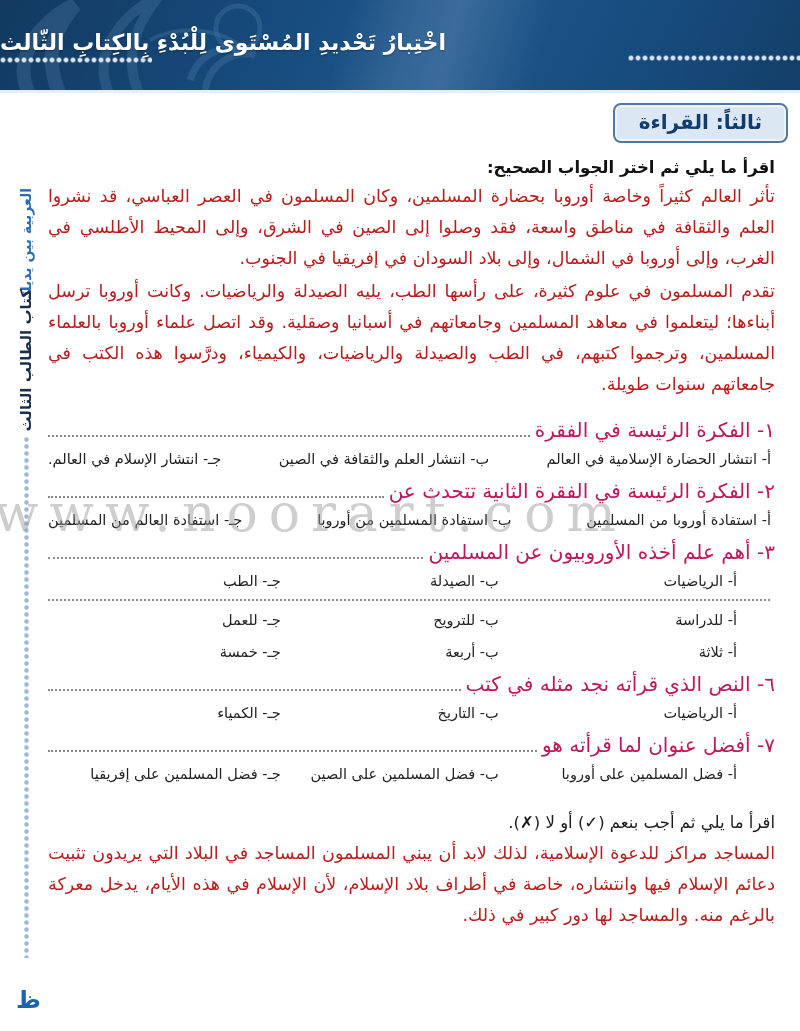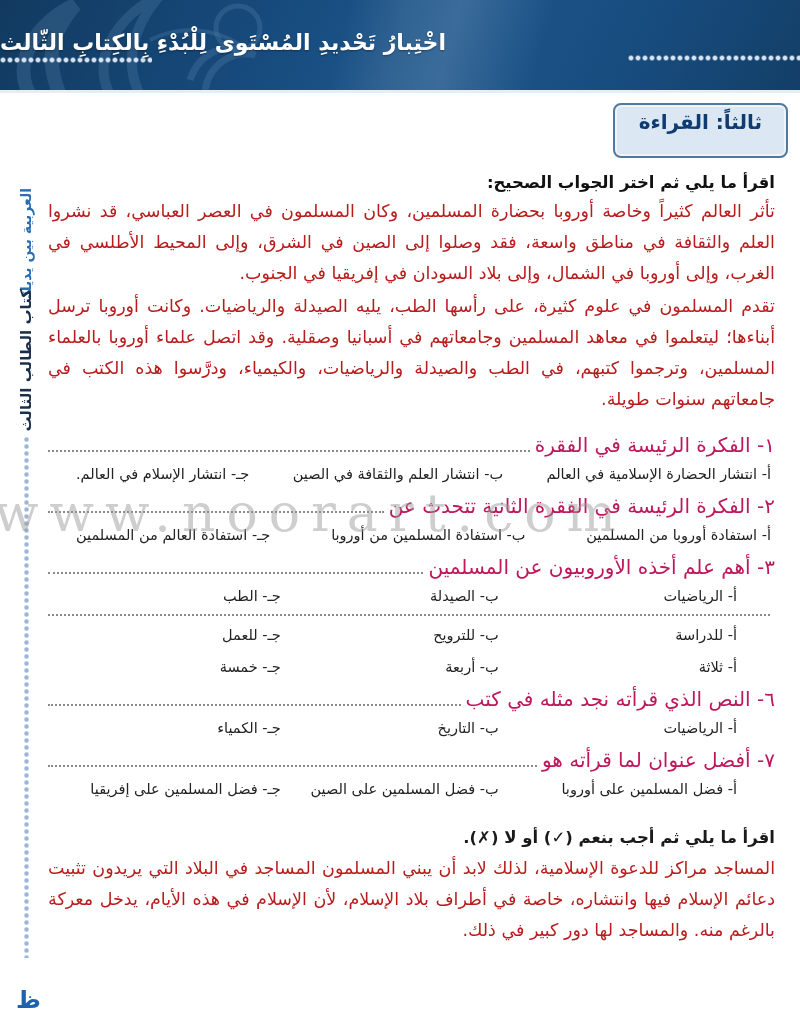--- a/index.html
+++ b/index.html
@@ -63,21 +63,21 @@
   .main{
     position:absolute;top:90px;right:0;width:800px;
     direction:rtl;
     padding:0 25px 0 48px;box-sizing:border-box;
   }
   .badge{
     display:inline-block;margin:13px -13px 0 0;
     background:#dbe7f3;border:2px solid #51799f;border-radius:8px;
     box-shadow:inset 0 0 0 2px rgba(255,255,255,.55);
     color:#0f3c70;font-weight:bold;font-size:20px;
-    padding:5px 24px 22px 24px;
+    padding:5px 24px 7px 24px;
   }
   .badge-row{text-align:right;}
   .instruction{
     font-weight:bold;font-size:16.5px;margin:15px 0 4px 0;color:#111;
   }
   .para{
     font-size:17.5px;line-height:31px;text-align:justify;margin:2px 0 0 0;color:#b91c1c;
   }
   .questions{margin-top:16px;}
   .q-block{margin-bottom:3px;}
@@ -86,23 +86,23 @@
   .q-dots{flex:1 1 auto;border-bottom:2px dotted #8a8a8a;margin:0 5px 5px 0;min-width:18px;}
   .opts{line-height:29px;font-size:14.5px;color:#222;}
   .opts.cols{
     display:grid;grid-template-columns:35% 32% 33%;
     padding:0 38px 0 8px;
   }
   .opts.wide{
     display:flex;justify-content:space-between;
     padding:0 4px 0 0;
   }
-  .opts span{white-space:nowrap;margin-left:28px;}
+  .opts span{white-space:nowrap;}
   .tf-section{margin-top:24px;}
-  .tf-instruction{font-weight:bold;font-size:16.5px;margin:16px 0 6px 0;}
+  .tf-instruction{font-weight:normal;font-size:16.5px;margin:16px 0 6px 0;}
 </style>
 </head>
 <body>
 
 <div class="header">
   <svg class="header-swirls" viewBox="0 0 300 90" xmlns="http://www.w3.org/2000/svg">
     <g fill="none" stroke="#7ba6cf" stroke-opacity="0.35">
       <path d="M30,95 C10,60 40,20 75,5 C50,35 45,60 60,95" stroke-width="14"></path>
       <path d="M110,95 C90,55 120,15 160,-5 C130,30 125,65 140,95" stroke-width="10"></path>
       <path d="M190,80 C200,50 230,40 255,55 C235,50 210,62 205,90" stroke-width="7"></path>

